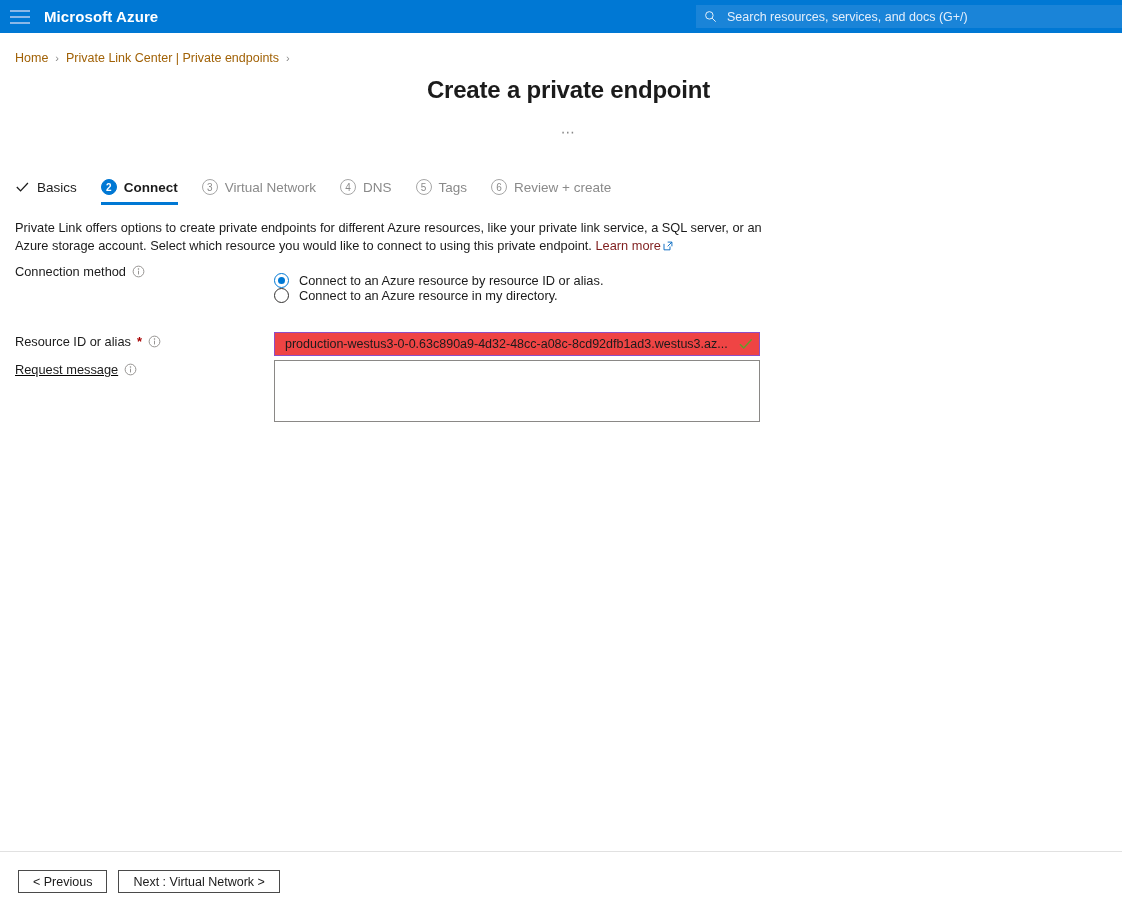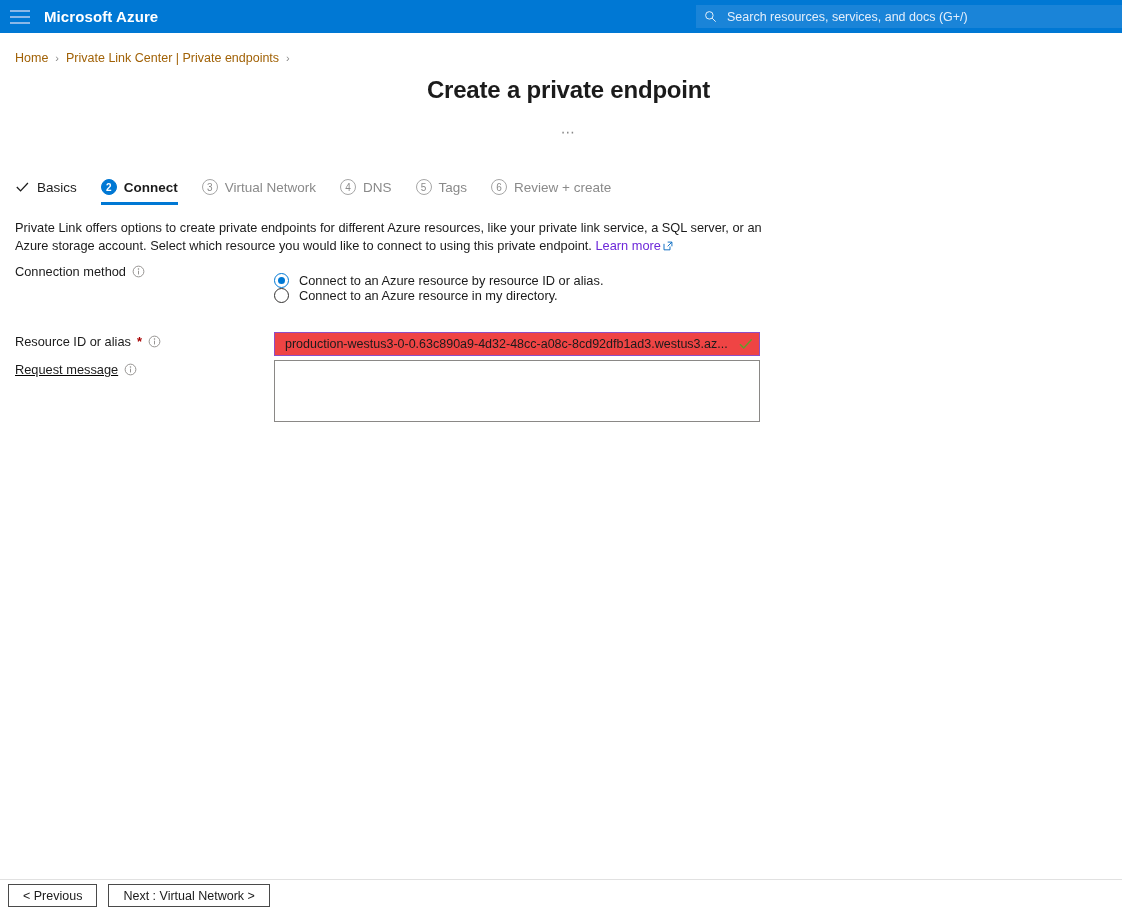--- a/index.html
+++ b/index.html
@@ -134,21 +134,21 @@
 
   
   .desc {
     margin: 14px 0 0 15px;
     width: 748px;
     font-size: 12.8px;
     color: #1b1b1b;
     line-height: 17.5px;
   }
   .learn-more {
-    color: #6d28d9;
+    color: #7f1d1d;
     text-decoration: none;
     cursor: pointer;
     white-space: nowrap;
   }
   .ext-icon { width: 10px; height: 10px; margin-left: 2px; vertical-align: -1px; }
 
   .form {
     margin-left: 15px;
     margin-top: -1px;
     position: relative;
@@ -217,25 +217,25 @@
     font-family: "Liberation Sans", sans-serif;
     font-size: 12.5px;
     color: #1b1b1b;
     padding: 5px 8px;
   }
 
   
   .footer {
     position: absolute;
     left: 0; right: 0; bottom: 0;
-    height: 32px;
+    height: 60px;
     border-top: 1px solid #e1e1e1;
     display: flex; align-items: center;
     gap: 11px;
-    padding-left: 8px;
+    padding-left: 18px;
     background: #fff;
   }
   .btn {
     height: 23px;
     border: 1px solid #4a4a4a;
     background: #fff;
     font-family: "Liberation Sans", sans-serif;
     font-size: 12.5px;
     color: #1b1b1b;
     padding: 0 14px;

